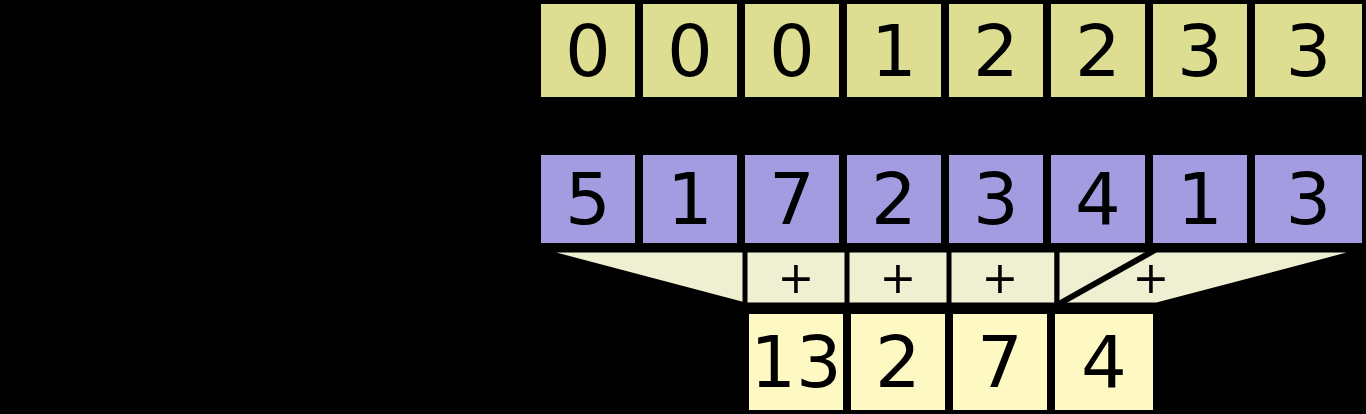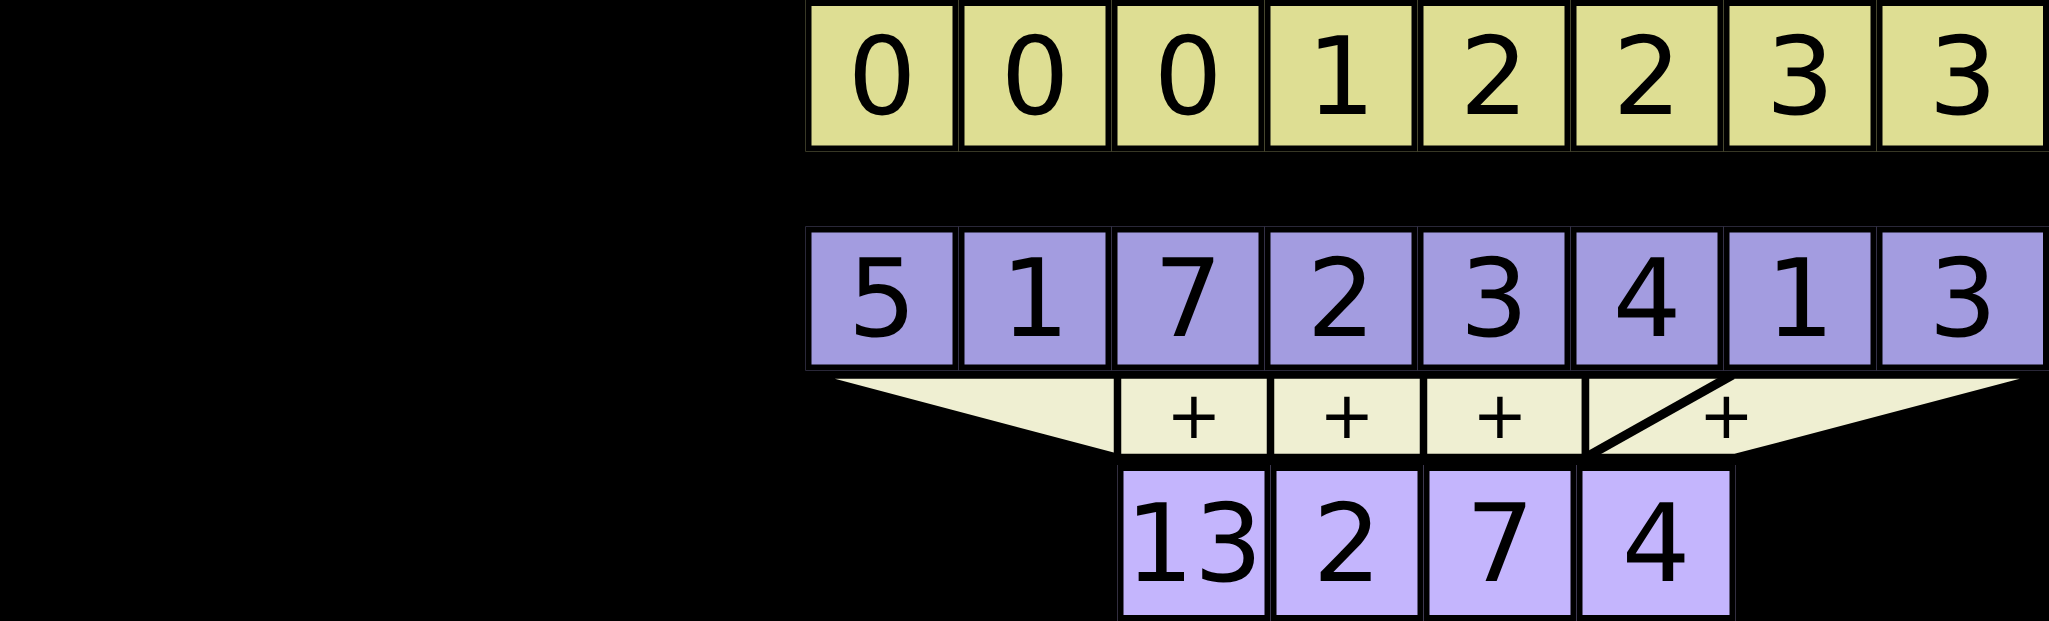--- a/index.html
+++ b/index.html
@@ -37,21 +37,21 @@
     background: #dede93;
     top: 0px;
     height: 101px;
   }
   .row-values .cell {
     background: #a39ce0;
     top: 151px;
     height: 96px;
   }
   .row-result .cell {
-    background: #c4b5fd;
+    background: #fef9c3;
     top: 310px;
     height: 104px;
   }
   
   #funnel {
     position: absolute;
     left: 0;
     top: 0;
     width: 1366px;
     height: 414px;

